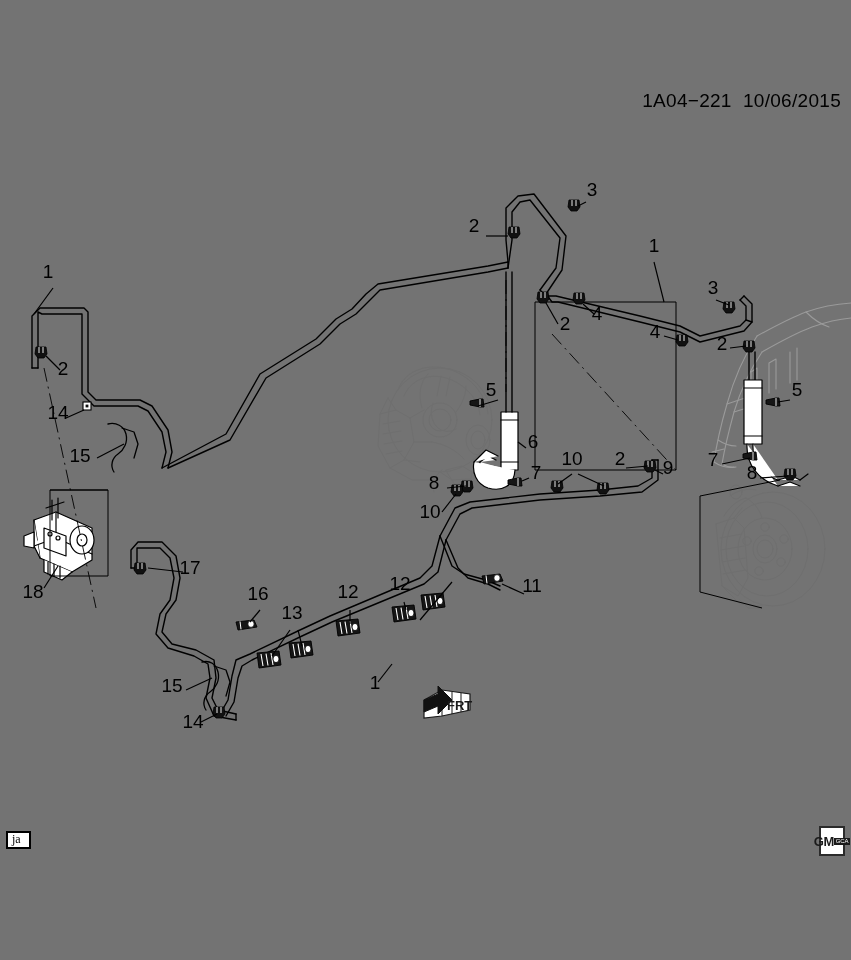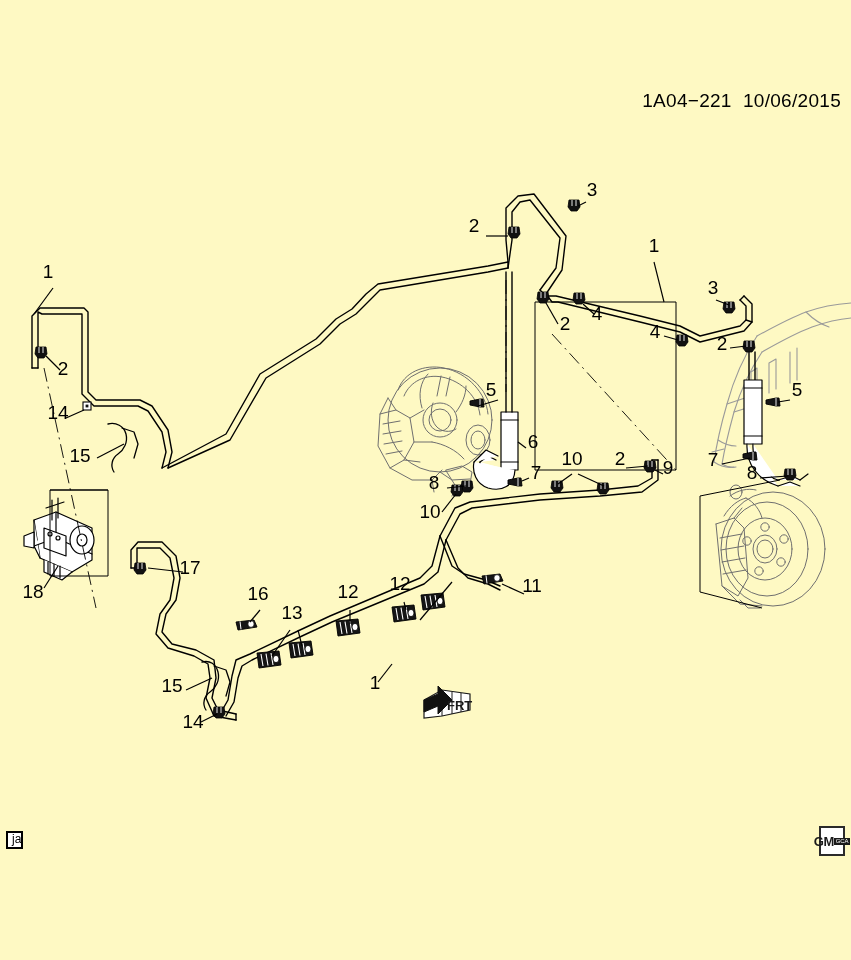--- a/index.html
+++ b/index.html
@@ -12,41 +12,41 @@
     height: 960px;
     position: relative;
     font-family: "Liberation Sans", sans-serif;
     overflow: hidden;
   }
   #sheet {
     position: absolute;
     left: 0; top: 0;
     width: 851px;
     height: 960px;
-    background: #fef9c3;
+    background: #737373;
   }
   .hdr {
     position: absolute;
     right: 10px;
     top: 90px;
     font-size: 19px;
     font-family: "Liberation Sans", sans-serif;
     color: #000;
     letter-spacing: 0.3px;
     white-space: pre;
   }
   .corner-tag {
     position: absolute;
     left: 6px;
     top: 831px;
     border: 2px solid #000;
-    padding: 0px 0 1px 4px;
+    padding: 0px 8px 1px 4px;
     font-size: 12px;
     line-height: 13px;
-    font-family: Liberation Sans, sans-serif;
+    font-family: Liberation Serif, serif;
     color: #000;
     background: #fff;
   }
   .gm-logo {
     position: absolute;
     left: 819px;
     top: 826px;
     width: 26px;
     height: 30px;
     border: 2px solid #2b2b2b;

